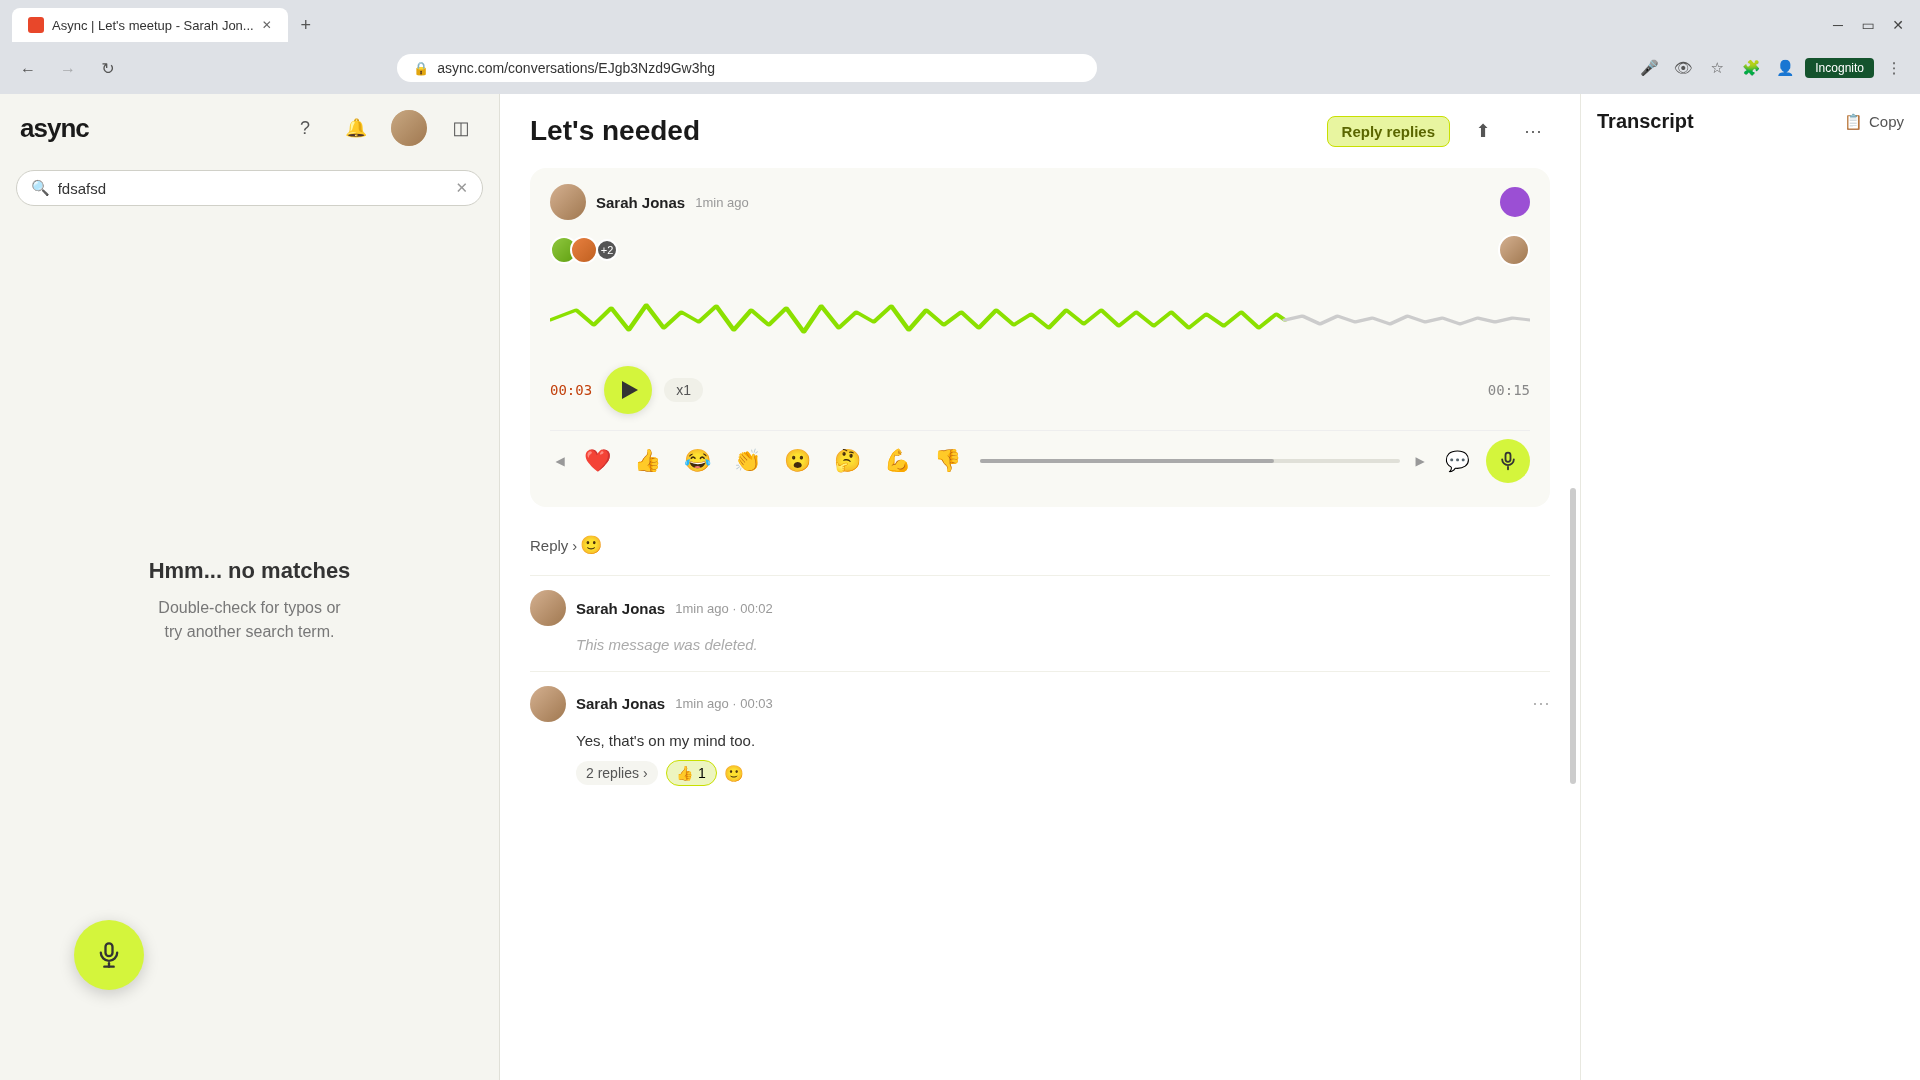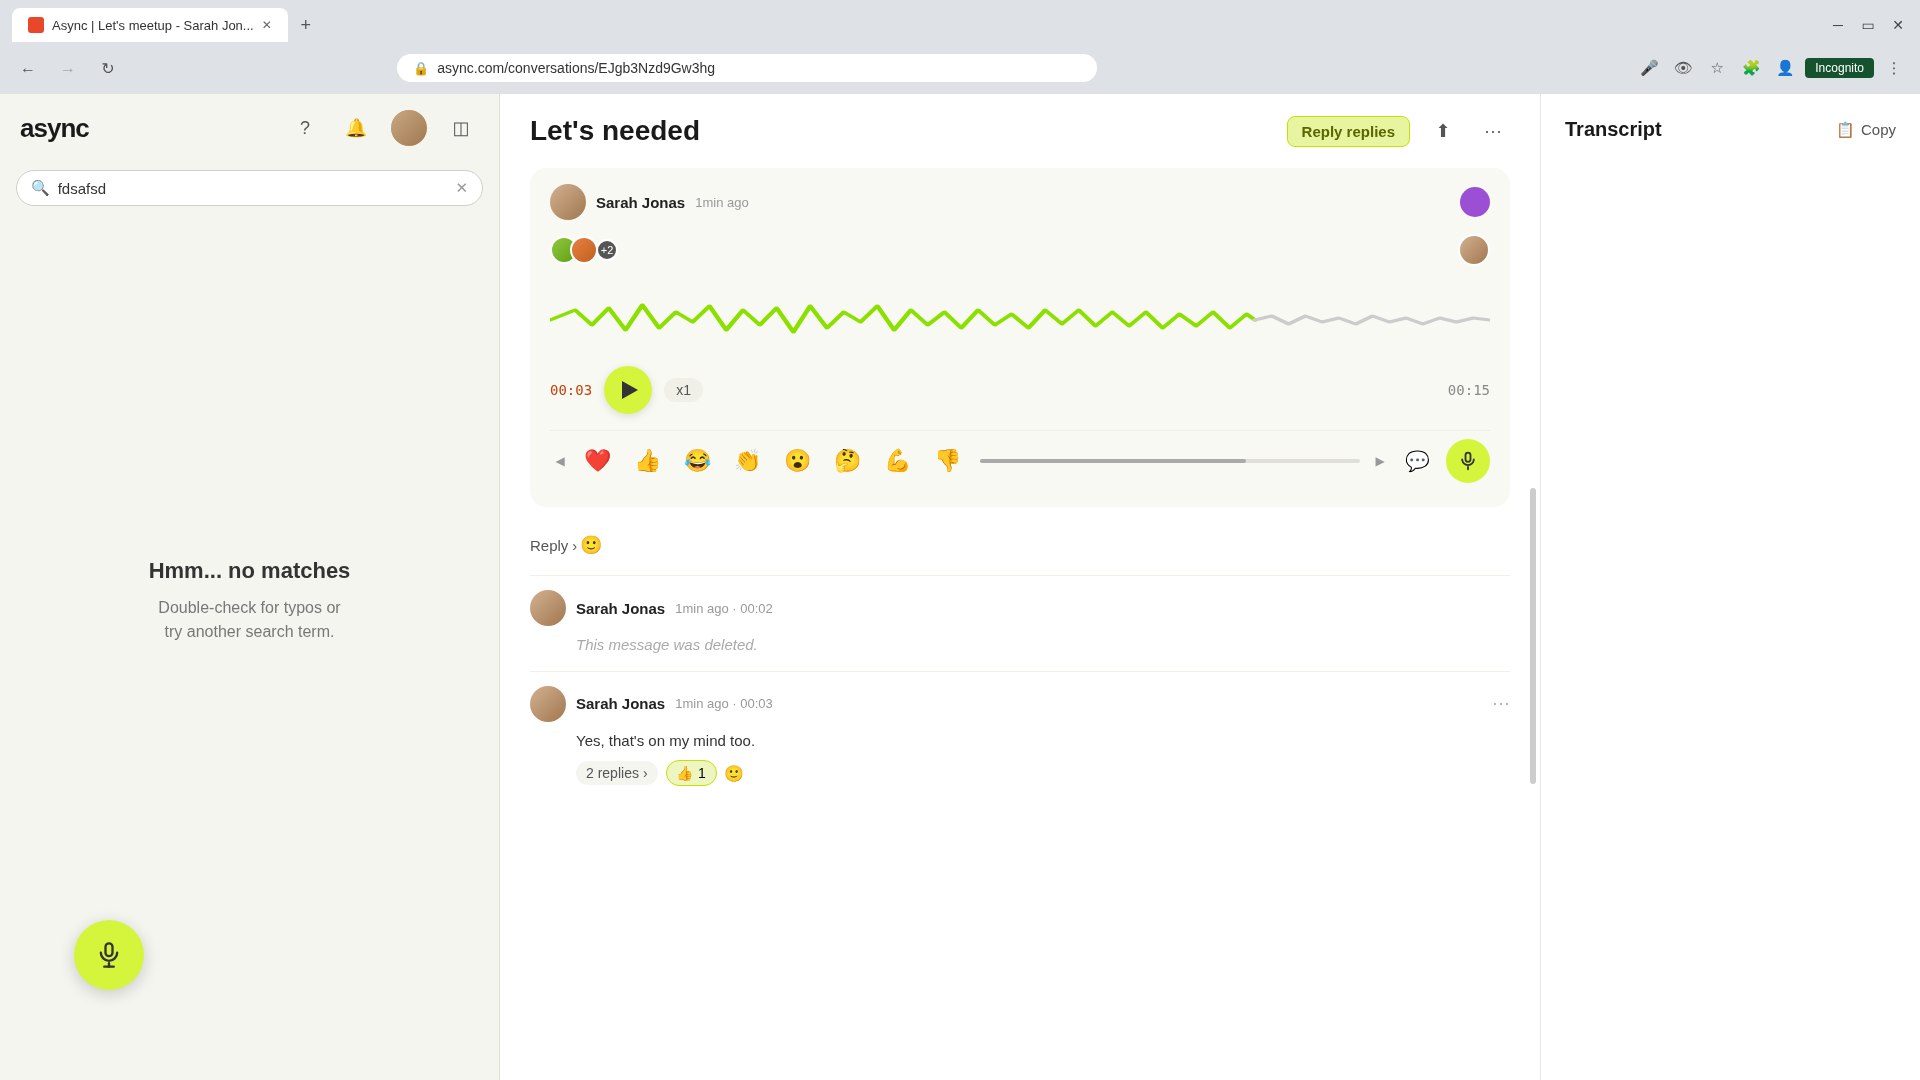--- a/index.html
+++ b/index.html
@@ -96,21 +96,21 @@
     .message-text { font-size: 15px; color: #333; line-height: 1.5; padding-left: 46px; }
     .message-text.deleted { font-style: italic; color: #aaa; }
     .message-reactions { display: flex; align-items: center; gap: 8px; padding-left: 46px; margin-top: 8px; }
     .replies-btn { display: flex; align-items: center; gap: 4px; font-size: 14px; color: #555; cursor: pointer; background: #f5f5f0; border-radius: 16px; padding: 4px 10px; }
     .reaction-pill { display: flex; align-items: center; gap: 4px; font-size: 14px; background: #f5f5f0; border-radius: 16px; padding: 4px 10px; cursor: pointer; }
     .reaction-pill.active { background: #edf5c0; border: 1.5px solid #c8e000; }
     .add-reaction-sm { color: #aaa; font-size: 16px; cursor: pointer; }
     .more-btn { color: #aaa; font-size: 18px; cursor: pointer; margin-left: auto; }
 
     
-    .right-panel { width: 380px; background: #fff; border-left: 1px solid #e8e8e0; padding: 24px; }
+    .right-panel { width: 340px; background: #fff; border-left: 1px solid #e8e8e0; padding: 16px; }
     .transcript-header { display: flex; align-items: center; justify-content: space-between; margin-bottom: 20px; }
     .transcript-title { font-size: 20px; font-weight: 700; color: #1a1a1a; }
     .copy-btn { display: flex; align-items: center; gap: 6px; font-size: 15px; color: #555; cursor: pointer; }
     .transcript-text { font-size: 18px; color: #5a9a00; font-weight: 500; line-height: 1.6; }
   </style>
 </head>
 <body>
 
 <div class="browser-chrome">
   <div class="browser-tab-bar">

